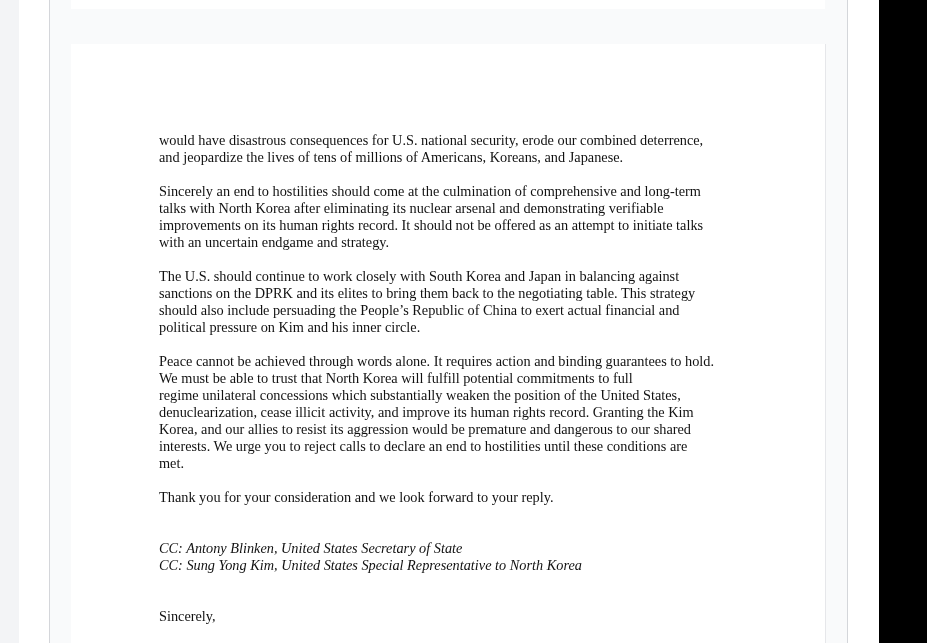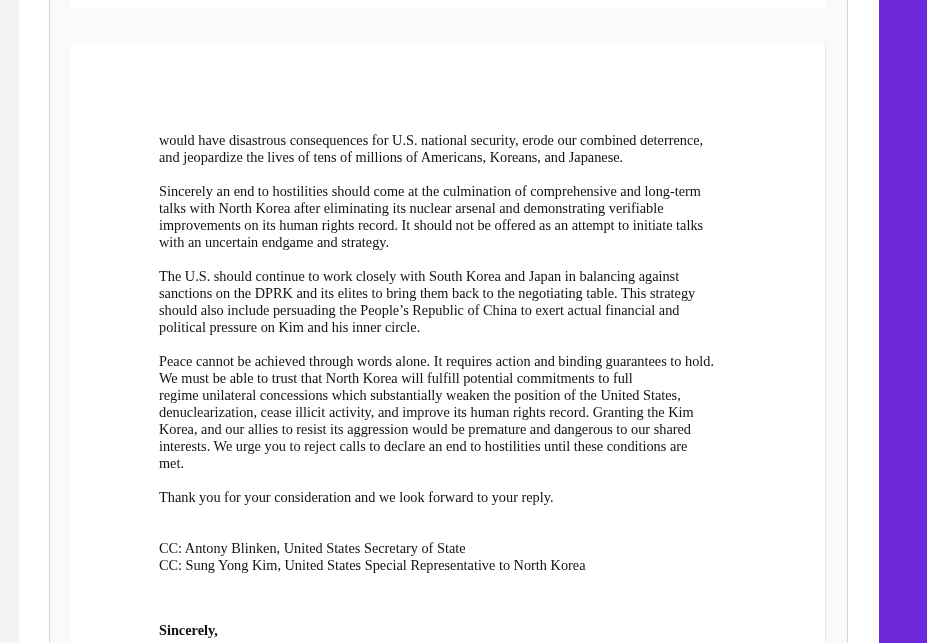--- a/index.html
+++ b/index.html
@@ -8,21 +8,21 @@
       width: 927px;
       height: 643px;
       overflow: hidden;
       background: #f3f4f6;
       font-family: "Liberation Serif", serif;
     }
     .viewport {
       position: absolute;
       left: 0; top: 0;
       width: 927px; height: 643px;
-      background: #6d28d9;
+      background: #000000;
     }
     .left-gutter {
       position: absolute;
       left: 0; top: 0;
       width: 19px; height: 643px;
       background: #f3f4f6;
     }
     .white-column {
       position: absolute;
       left: 19px; top: 0;
@@ -62,24 +62,24 @@
     .para {
       margin: 0 0 17px 0;
       white-space: normal;
     }
     .line {
       display: block;
       white-space: nowrap;
     }
     .cc-block {
       margin-top: 34px;
+      font-style: italic;
     }
     .signoff {
-      margin-top: 48px;
-      font-weight: bold;
+      margin-top: 34px;
     }
   </style>
 </head>
 <body>
 
 <div class="viewport">
   <div class="left-gutter"></div>
   <div class="white-column"></div>
   <div class="doc-frame"></div>
   <div class="prev-page"></div>

